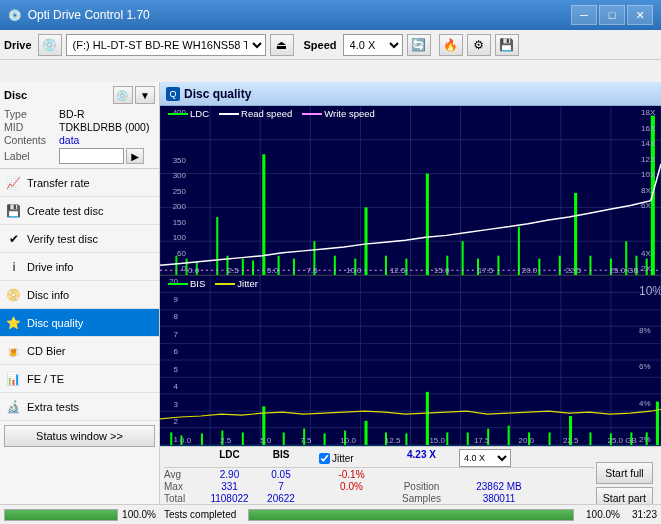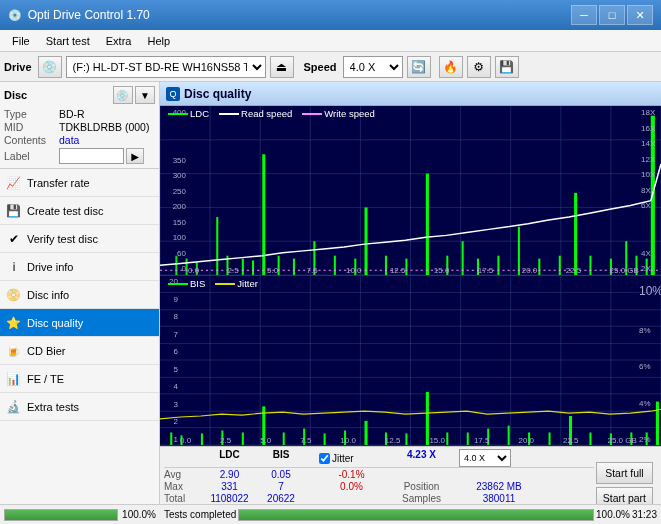--- a/index.html
+++ b/index.html
@@ -335,26 +335,20 @@
       <span>💿</span>
       <span id="titlebar-title">Opti Drive Control 1.70</span>
     </div>
     <div id="titlebar-controls">
       <div class="title-btn">─</div>
       <div class="title-btn">□</div>
       <div class="title-btn close">✕</div>
     </div>
   </div>
 
-  <div id="menubar">
-    <div class="menu-item">File</div>
-    <div class="menu-item">Start test</div>
-    <div class="menu-item">Extra</div>
-    <div class="menu-item">Help</div>
-  </div>
 
   <div id="drivetoolbar">
     <label>Drive</label>
     <div class="toolbar-btn">💿</div>
     <select id="drive-select">
       <option>(F:)  HL-DT-ST BD-RE  WH16NS58 TST4</option>
     </select>
     <div class="toolbar-btn">⏏</div>
     <label id="speed-label">Speed</label>
     <select id="speed-select">
@@ -427,20 +421,23 @@
       </div>
       <div class="nav-item">
         <span class="nav-icon">📊</span>
         <span>FE / TE</span>
       </div>
       <div class="nav-item">
         <span class="nav-icon">🔬</span>
         <span>Extra tests</span>
       </div>
 
+      <div id="status-window-btn">
+        <span>Status window &gt;&gt;</span>
+      </div>
 
     </div>
 
     <div id="rightpanel" style="flex:1; display:flex; flex-direction:column; overflow:hidden;">
 
       <div id="chart-header">
         <div id="chart-header-icon">Q</div>
         <span id="chart-title">Disc quality</span>
       </div>
 
@@ -723,21 +720,21 @@
           <div class="right-btn-col">
             <button class="start-btn">Start full</button>
             <button class="start-btn">Start part</button>
           </div>
         </div>
       </div>
 
     </div>
   </div>
 
-  <div id="statusbar" style="position:absolute;bottom:0;left:160px;right:0;height:20px;background:#f0f0f0;border-top:1px solid #ccc;display:flex;align-items:center;padding:0 4px;gap:2px;font-size:10px;">
+  <div id="statusbar" style="position:absolute;bottom:0;left:160px;right:0;height:20px;background:#f0f0f0;border-top:1px solid #ccc;display:flex;align-items:center;padding:0 4px;gap:12px;font-size:10px;">
     <span>Tests completed</span>
     <div id="statusbar-progress-outer" style="flex:1;height:12px;background:#ddd;border:1px solid #aaa;">
       <div id="statusbar-progress-inner" style="height:100%;background:linear-gradient(to bottom,#5cb85c,#3a9a3a);width:100%;"></div>
     </div>
     <span>100.0%</span>
     <span>31:23</span>
   </div>
 
   <div class="left-bottom-area">
     <div style="flex:1;height:12px;background:#ddd;border:1px solid #aaa;overflow:hidden;">

